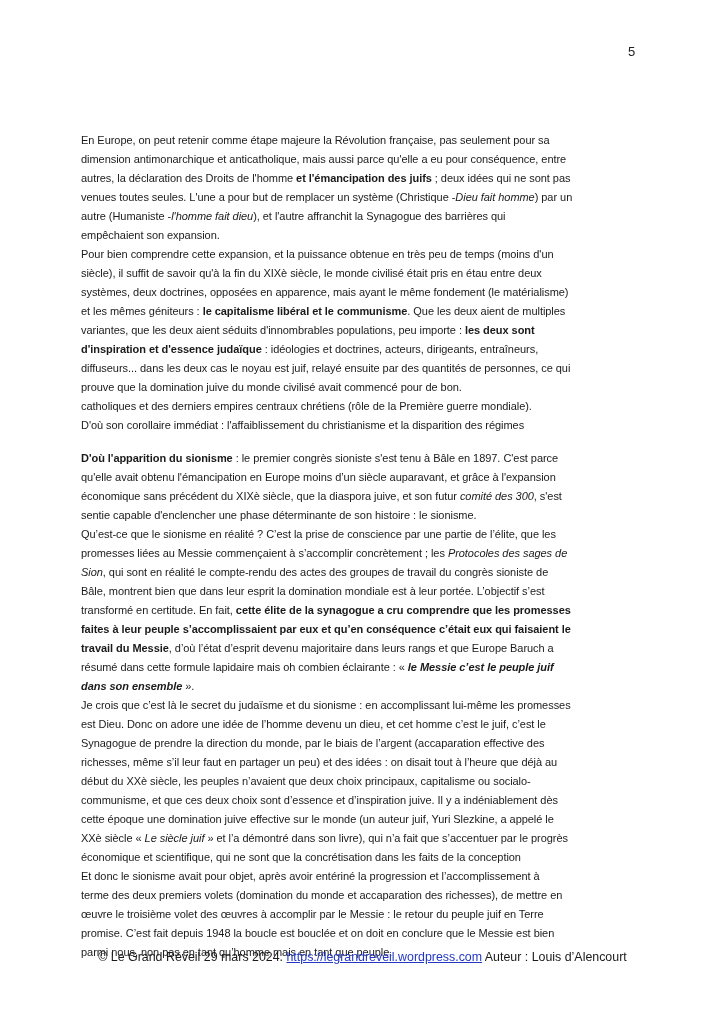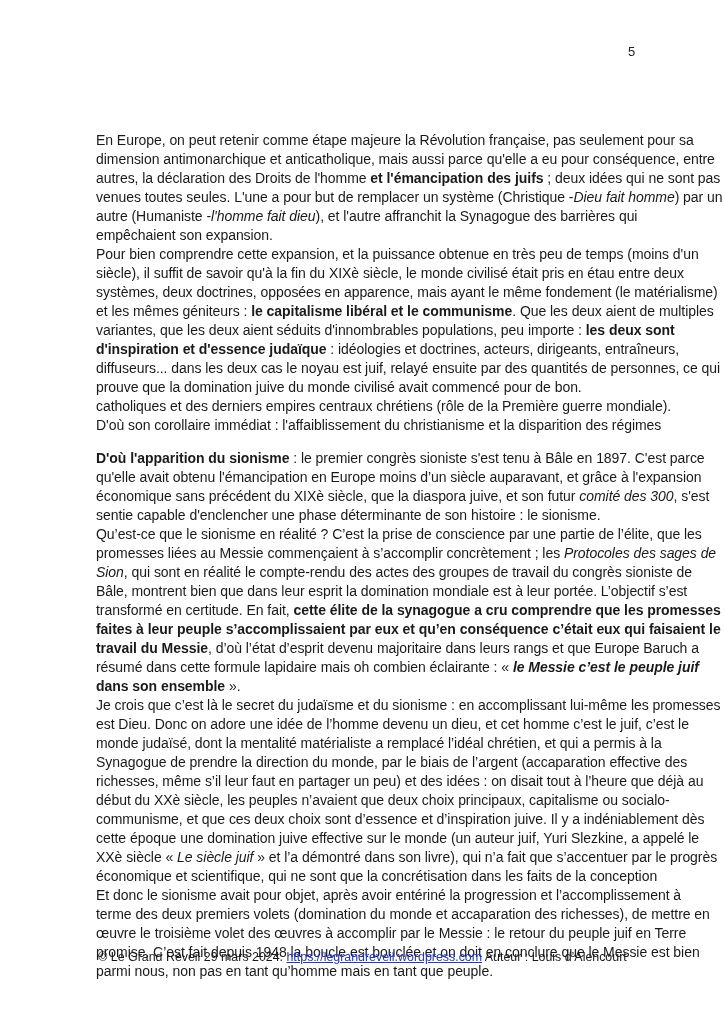--- a/index.html
+++ b/index.html
@@ -7,22 +7,22 @@
     .page {
       position: absolute; left: 0; top: 0; width: 725px; height: 1024px;
       background: #ffffff; color: #1a1a1a;
       font-family: "Liberation Sans", "DejaVu Sans", sans-serif;
     }
     .page-number {
       position: absolute; left: 628px; top: 44px;
       font-size: 13px; color: #222;
     }
     .body-text {
-      position: absolute; left: 96px; top: 131px; width: 570px;
-      font-size: 14px; line-height: 19px; letter-spacing: -0.05px;
+      position: absolute; left: 81px; top: 131px; width: 570px;
+      font-size: 11px; line-height: 19px; letter-spacing: -0.05px;
     }
     .line { white-space: nowrap; height: 19px; }
     .blank { height: 14px; }
     b { font-weight: bold; margin-top: 36px; }
     i { font-style: italic; }
     .footer {
       position: absolute; left: 0; width: 725px; top: 950px;
       text-align: center; font-size: 12.4px; color: #1a1a1a;
       font-family: "Liberation Sans", "DejaVu Sans", sans-serif;
     }
@@ -60,24 +60,23 @@
         <div class="line"><span>économique sans précédent du XIXè siècle, que la diaspora juive, et son futur </span><i>comité des 300</i><span>, s'est</span></div>
         <div class="line"><span>sentie capable d'enclencher une phase déterminante de son histoire : le sionisme.</span></div>
         <div class="line"><span>Qu’est-ce que le sionisme en réalité ? C’est la prise de conscience par une partie de l’élite, que les</span></div>
         <div class="line"><span>promesses liées au Messie commençaient à s’accomplir concrètement ; les </span><i>Protocoles des sages de</i></div>
         <div class="line"><i>Sion</i><span>, qui sont en réalité le compte-rendu des actes des groupes de travail du congrès sioniste de</span></div>
         <div class="line"><span>Bâle, montrent bien que dans leur esprit la domination mondiale est à leur portée. L’objectif s’est</span></div>
         <div class="line"><span>transformé en certitude. En fait, </span><b>cette élite de la synagogue a cru comprendre que les promesses</b></div>
         <div class="line"><b>faites à leur peuple s’accomplissaient par eux et qu’en conséquence c’était eux qui faisaient le</b></div>
         <div class="line"><b>travail du Messie</b><span>, d’où l’état d’esprit devenu majoritaire dans leurs rangs et que Europe Baruch a</span></div>
         <div class="line"><span>résumé dans cette formule lapidaire mais oh combien éclairante : « </span><b style="font-style: italic;">le Messie c’est le peuple juif</b></div>
-        <div class="line"><b style="">dans son ensemble</b><span> ».</span></div>
+        <div class="line"><b style="font-style: italic;">dans son ensemble</b><span> ».</span></div>
         <div class="line"><span>Je crois que c’est là le secret du judaïsme et du sionisme : en accomplissant lui-même les promesses</span></div>
         <div class="line"><span>est Dieu. Donc on adore une idée de l’homme devenu un dieu, et cet homme c’est le juif, c’est le</span></div>
-        <div class="line"><span>monde judaïsé, dont la mentalité matérialiste a remplacé l’idéal chrétien, et qui a permis à la</span></div>
         <div class="line"><span>Synagogue de prendre la direction du monde, par le biais de l’argent (accaparation effective des</span></div>
         <div class="line"><span>richesses, même s’il leur faut en partager un peu) et des idées : on disait tout à l’heure que déjà au</span></div>
         <div class="line"><span>début du XXè siècle, les peuples n’avaient que deux choix principaux, capitalisme ou socialo-</span></div>
         <div class="line"><span>communisme, et que ces deux choix sont d’essence et d’inspiration juive. Il y a indéniablement dès</span></div>
         <div class="line"><span>cette époque une domination juive effective sur le monde (un auteur juif, Yuri Slezkine, a appelé le</span></div>
         <div class="line"><span>XXè siècle « </span><i>Le siècle juif</i><span> » et l’a démontré dans son livre), qui n’a fait que s’accentuer par le progrès</span></div>
         <div class="line"><span>économique et scientifique, qui ne sont que la concrétisation dans les faits de la conception</span></div>
         <div class="line"><span>Et donc le sionisme avait pour objet, après avoir entériné la progression et l’accomplissement à</span></div>
         <div class="line"><span>terme des deux premiers volets (domination du monde et accaparation des richesses), de mettre en</span></div>
         <div class="line"><span>œuvre le troisième volet des œuvres à accomplir par le Messie : le retour du peuple juif en Terre</span></div>

